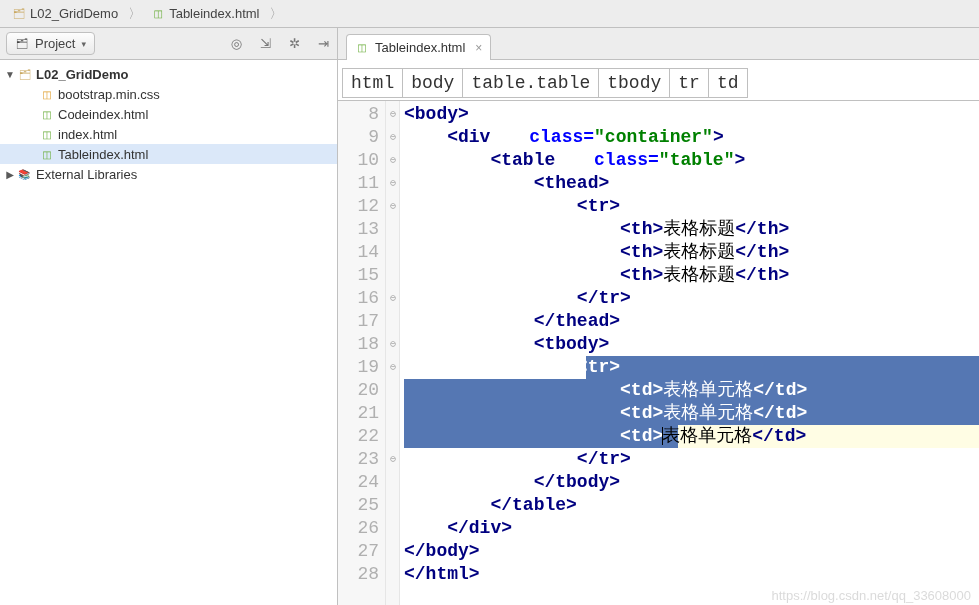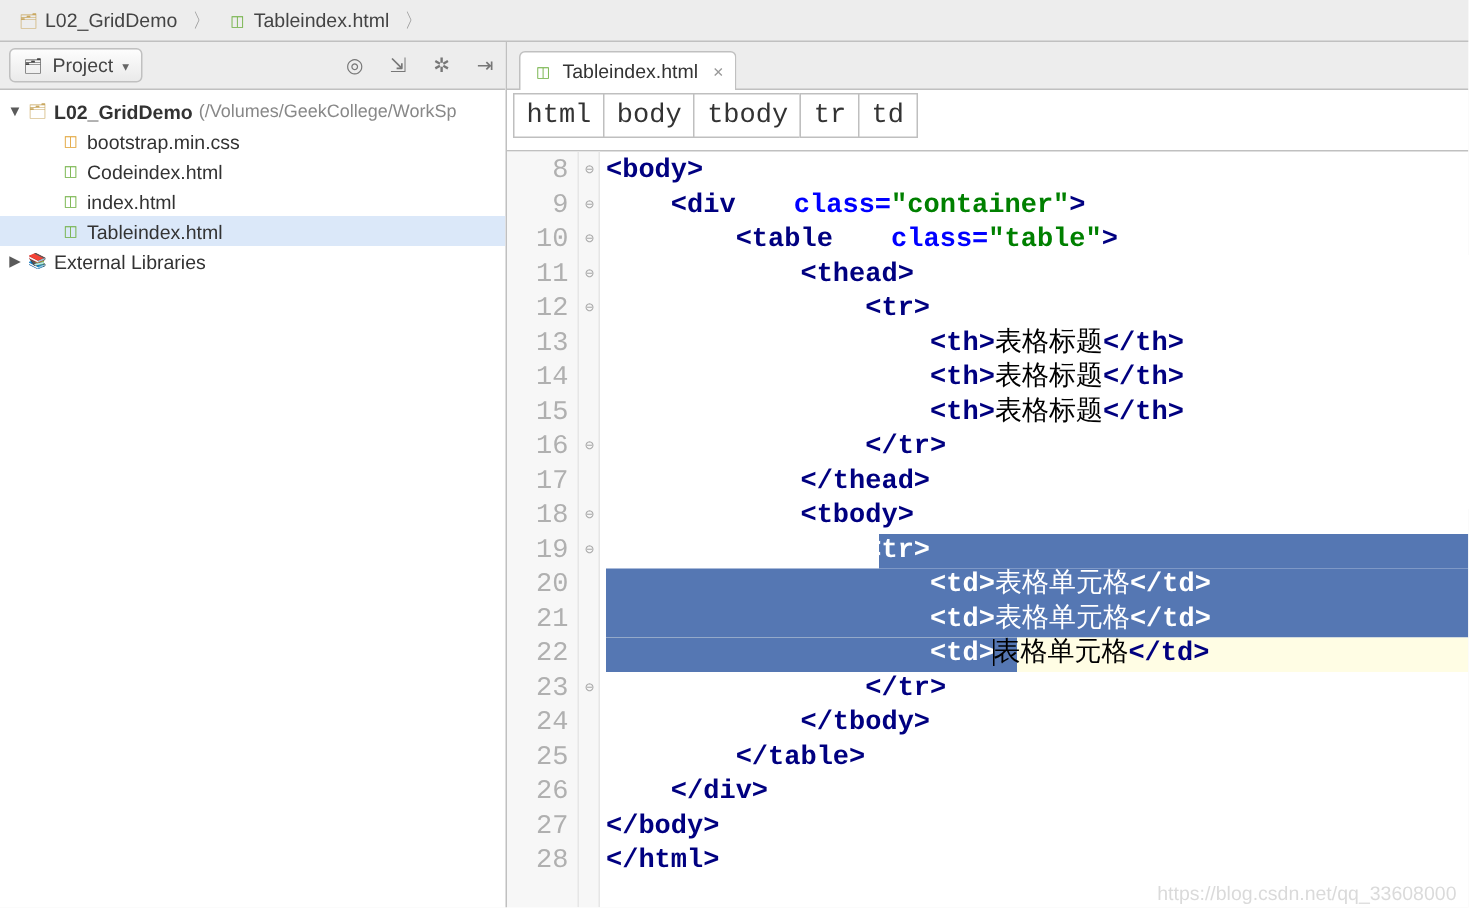--- a/index.html
+++ b/index.html
@@ -55,21 +55,21 @@
   .tname { margin-left:4px; }
   .tname.bold { font-weight:bold; }
   .tpath { color:var(--muted); margin-left:4px; font-size:12px; }
 
   
   .ed-tabs { height:32px; background:var(--toolbar-bg); border-bottom:1px solid var(--border); display:flex; align-items:flex-end; padding-left:8px; }
   .ed-tab { display:inline-flex; align-items:center; gap:6px; height:26px; padding:0 8px; background:#fff; border:1px solid var(--border); border-bottom:none; border-top-left-radius:4px; border-top-right-radius:4px; margin-bottom:-1px; }
   .ed-tab .close { color:#999; font-size:12px; cursor:pointer; margin-left:4px; }
 
   
-  .el-trail { height:41px; border-bottom:1px solid var(--border); display:flex; align-items:flex-start; padding:2px 4px; background:#fff; }
+  .el-trail { height:41px; border-bottom:1px solid var(--border); display:flex; align-items:flex-end; padding:2px 4px; background:#fff; }
   .trail-item { border:1px solid var(--crumb-border); padding:4px 8px; font-family: Menlo, Monaco, "Courier New", monospace; font-size:18px; color:#333; background:#fff; margin-right:-1px; cursor:pointer; }
 
   
   .code-pane { flex:1; display:flex; overflow:hidden; position:relative; font-family: Menlo, Monaco, "Courier New", monospace; font-size:18px; }
   .gutter { width:48px; background:var(--gutter-bg); border-right:1px solid #e6e6e6; text-align:right; color:var(--gutter-num); padding:2px 6px 2px 0; line-height:23px; }
   .fold-gutter { width:14px; background:var(--gutter-bg); border-right:1px solid #e6e6e6; padding:2px 0; line-height:23px; }
   .fold-mark { width:14px; height:23px; display:flex; align-items:center; justify-content:center; color:#aaa; font-size:10px; }
   .code { flex:1; padding:2px 0 2px 4px; line-height:23px; white-space:pre; position:relative; }
   .code-line { height:23px; position:relative; }
   .code-line.current { background:var(--current-line); }
@@ -115,21 +115,20 @@
         <button class="tool-ico">⇲</button>
         <button class="tool-ico">✲</button>
         <button class="tool-ico">⇥</button>
       </div>
     </div>
     <div class="tree">
       <div class="tree-row lv0">
         <span class="disclose">▼</span>
         <span class="ficon folder-ico">🗂</span>
         <span class="tname bold">L02_GridDemo</span>
-        <span class="tpath">(/Volumes/GeekCollege/WorkSp</span>
       </div>
       <div id="tree-children">
           <div class="tree-row lv1">
             <span class="disclose"> </span>
             <span class="ficon js-ico">◫</span>
             <span class="tname">bootstrap.min.css</span>
           </div>
           <div class="tree-row lv1">
             <span class="disclose"> </span>
             <span class="ficon html-ico">◫</span>
@@ -159,20 +158,21 @@
       <div class="ed-tab">
         <span class="ficon html-ico">◫</span>
         <span>Tableindex.html</span>
         <span class="close">×</span>
       </div>
     </div>
 
     <div class="el-trail" id="el-trail">
         <div class="trail-item">html</div>
         <div class="trail-item">body</div>
+        <div class="trail-item">table.table</div>
         <div class="trail-item">tbody</div>
         <div class="trail-item">tr</div>
         <div class="trail-item">td</div>
       </div>
 
     <div class="code-pane">
       <div class="gutter" id="gutter">
           <div class="gutter-num">8</div>
           <div class="gutter-num">9</div>
           <div class="gutter-num">10</div>

